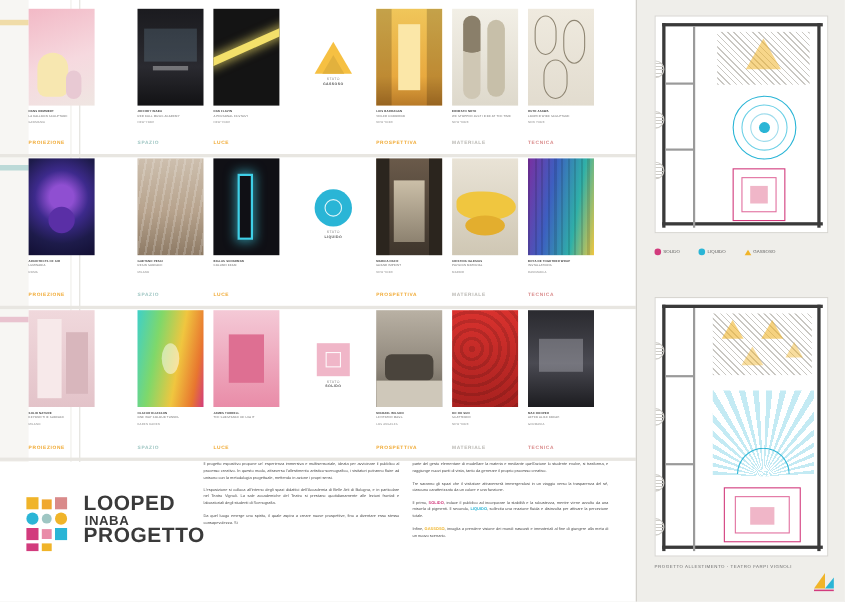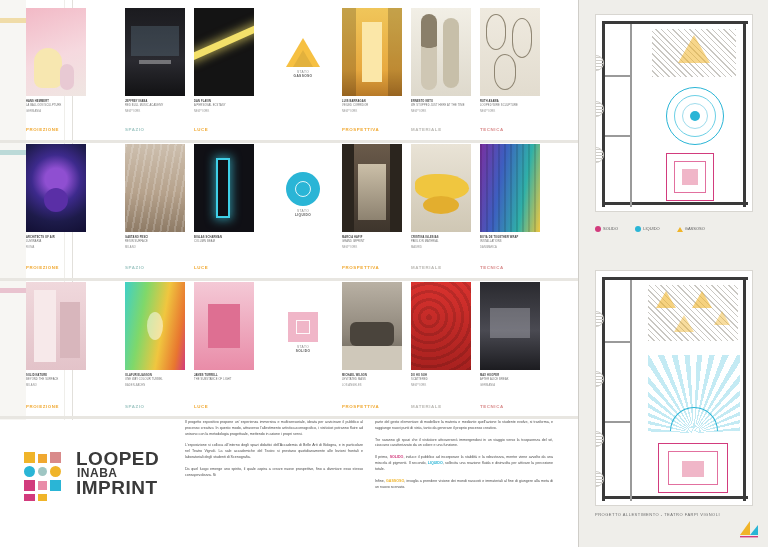--- a/index.html
+++ b/index.html
@@ -481,21 +481,21 @@
         <i style="left:26px;top:14px;width:11px;height:11px;border-radius:50%;background:#f0b429;"></i>
         <i style="left:0;top:28px;width:11px;height:11px;background:#d23b7d;"></i>
         <i style="left:14px;top:29px;width:9px;height:9px;background:#e98ca8;"></i>
         <i style="left:26px;top:28px;width:11px;height:11px;background:#2ab5d6;"></i>
         <i style="left:0;top:42px;width:11px;height:7px;background:#d23b7d;"></i>
         <i style="left:14px;top:42px;width:9px;height:7px;background:#f0b429;"></i>
       </div>
       <div class="title">
         <div class="l l1">LOOPED</div>
         <div class="l l2">INABA</div>
-        <div class="l l3">IMPRINT</div>
+        <div class="l l3">PROGETTO</div>
       </div>
     </div>
   </div>
 
   <div class="right-col">
 
     <div class="plan plan1">
       <div class="plan-inner">
 
         <div class="wall" style="left:6px;top:6px;width:146px;height:3px;"></div>

